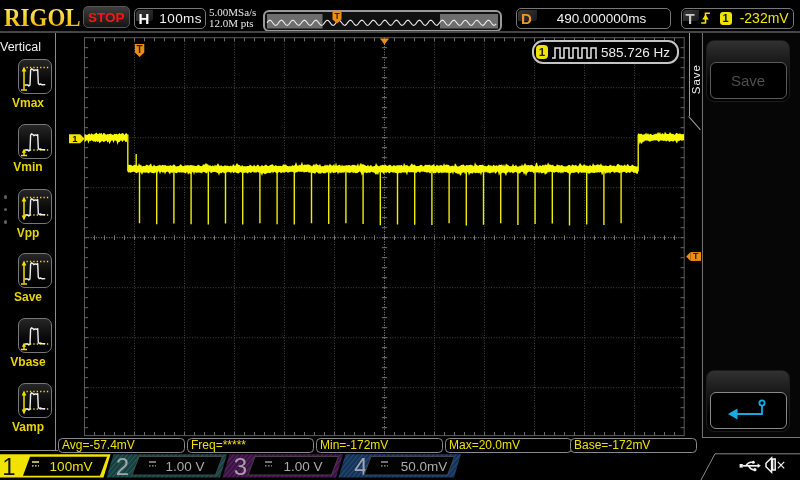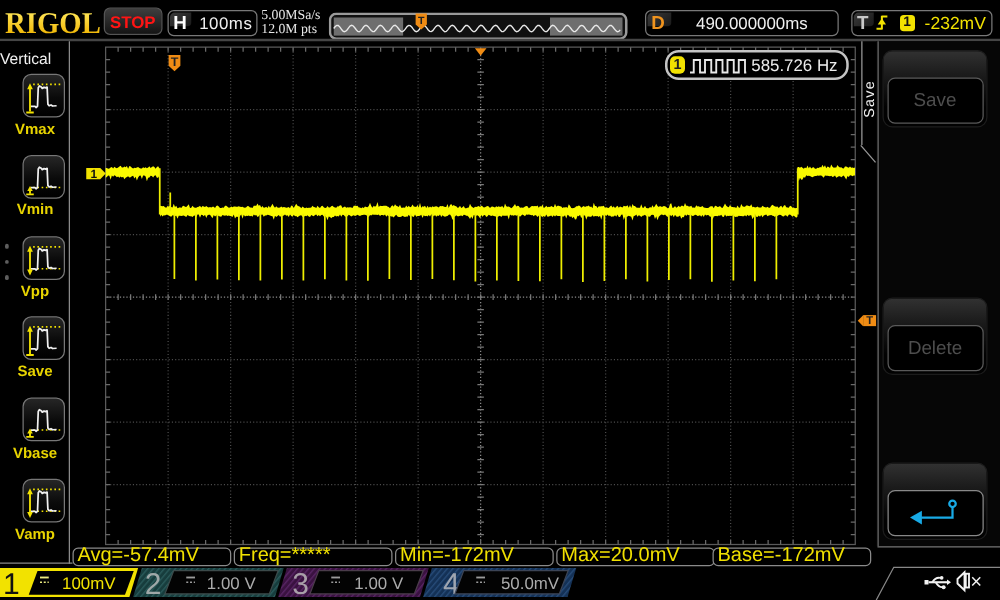--- a/index.html
+++ b/index.html
@@ -40,21 +40,21 @@
   writing-mode:vertical-rl; transform:rotate(180deg); text-align:center; letter-spacing:1px; }
 .rbtn { position:absolute; left:5.5px; width:84px; height:62px;
   background:linear-gradient(#313131,#1c1c1c 30%,#020202 75%); border-radius:8px; border:1px solid #1c1c1c; }
 .rinner { position:absolute; left:2.5px; top:20.5px; width:77px; height:37px; background:#000;
   border:1.5px solid #888; border-radius:6px; display:flex; align-items:center; justify-content:center;
   font-size:15px; color:#e4e4e4; }
 .rinner.dis { color:#4e4e4e; border-color:#5a5a5a; }
 #botline-l { position:absolute; left:0; top:450.3px; width:58px; height:1px; background:#888; }
 #botline-r { position:absolute; left:702px; top:436.8px; width:98px; height:1px; background:#777; }
 .mbox { position:absolute; top:438.3px; width:127px; height:15px; background:#000;
-  border:1px solid #8a8a8a; border-radius:4.5px; color:#f0e000; font-size:16px;
+  border:1px solid #8a8a8a; border-radius:4.5px; color:#f0e000; font-size:12px;
   line-height:12.8px; padding-left:3px; }
 </style></head>
 <body>
 
 <div id="logo">RIGOL</div>
 <div id="stopbtn">STOP</div>
 <div class="tbox" style="left:133.5px;width:72px">
     <div class="ttab" style="width:17px"></div>
     <span class="tlead">H</span>
     <span class="tval" style="margin-left:10px">100ms</span>
@@ -170,23 +170,20 @@
     </svg>
 <span style="color:#ececec;font-size:13.5px">585.726 Hz</span>
 </div>
 <div id="rmenu">
 <div id="rtabline"></div>
 <div id="rtabdiag"></div>
 <div id="rborder"></div>
 <div id="rtablabel">Save</div>
 <div class="rbtn" style="top:7.5px">
       <div class="rinner dis">Save</div>
-    </div>
-<div class="rbtn" style="top:205.5px">
-      <div class="rinner dis">Delete</div>
     </div>
 <div class="rbtn" style="top:337.5px">
       <div class="rinner en">
         <svg width="50" height="26" viewBox="0 0 50 26">
           <circle cx="39" cy="6" r="2.6" fill="none" stroke="#18aae6" stroke-width="1.8"></circle>
           <path d="M39,8.6 L39,17 L14,17" stroke="#18aae6" stroke-width="1.8" fill="none"></path>
           <polygon points="5,17 14.5,11.5 14.5,22.5" fill="#18aae6"></polygon>
         </svg>
       </div>
     </div>

